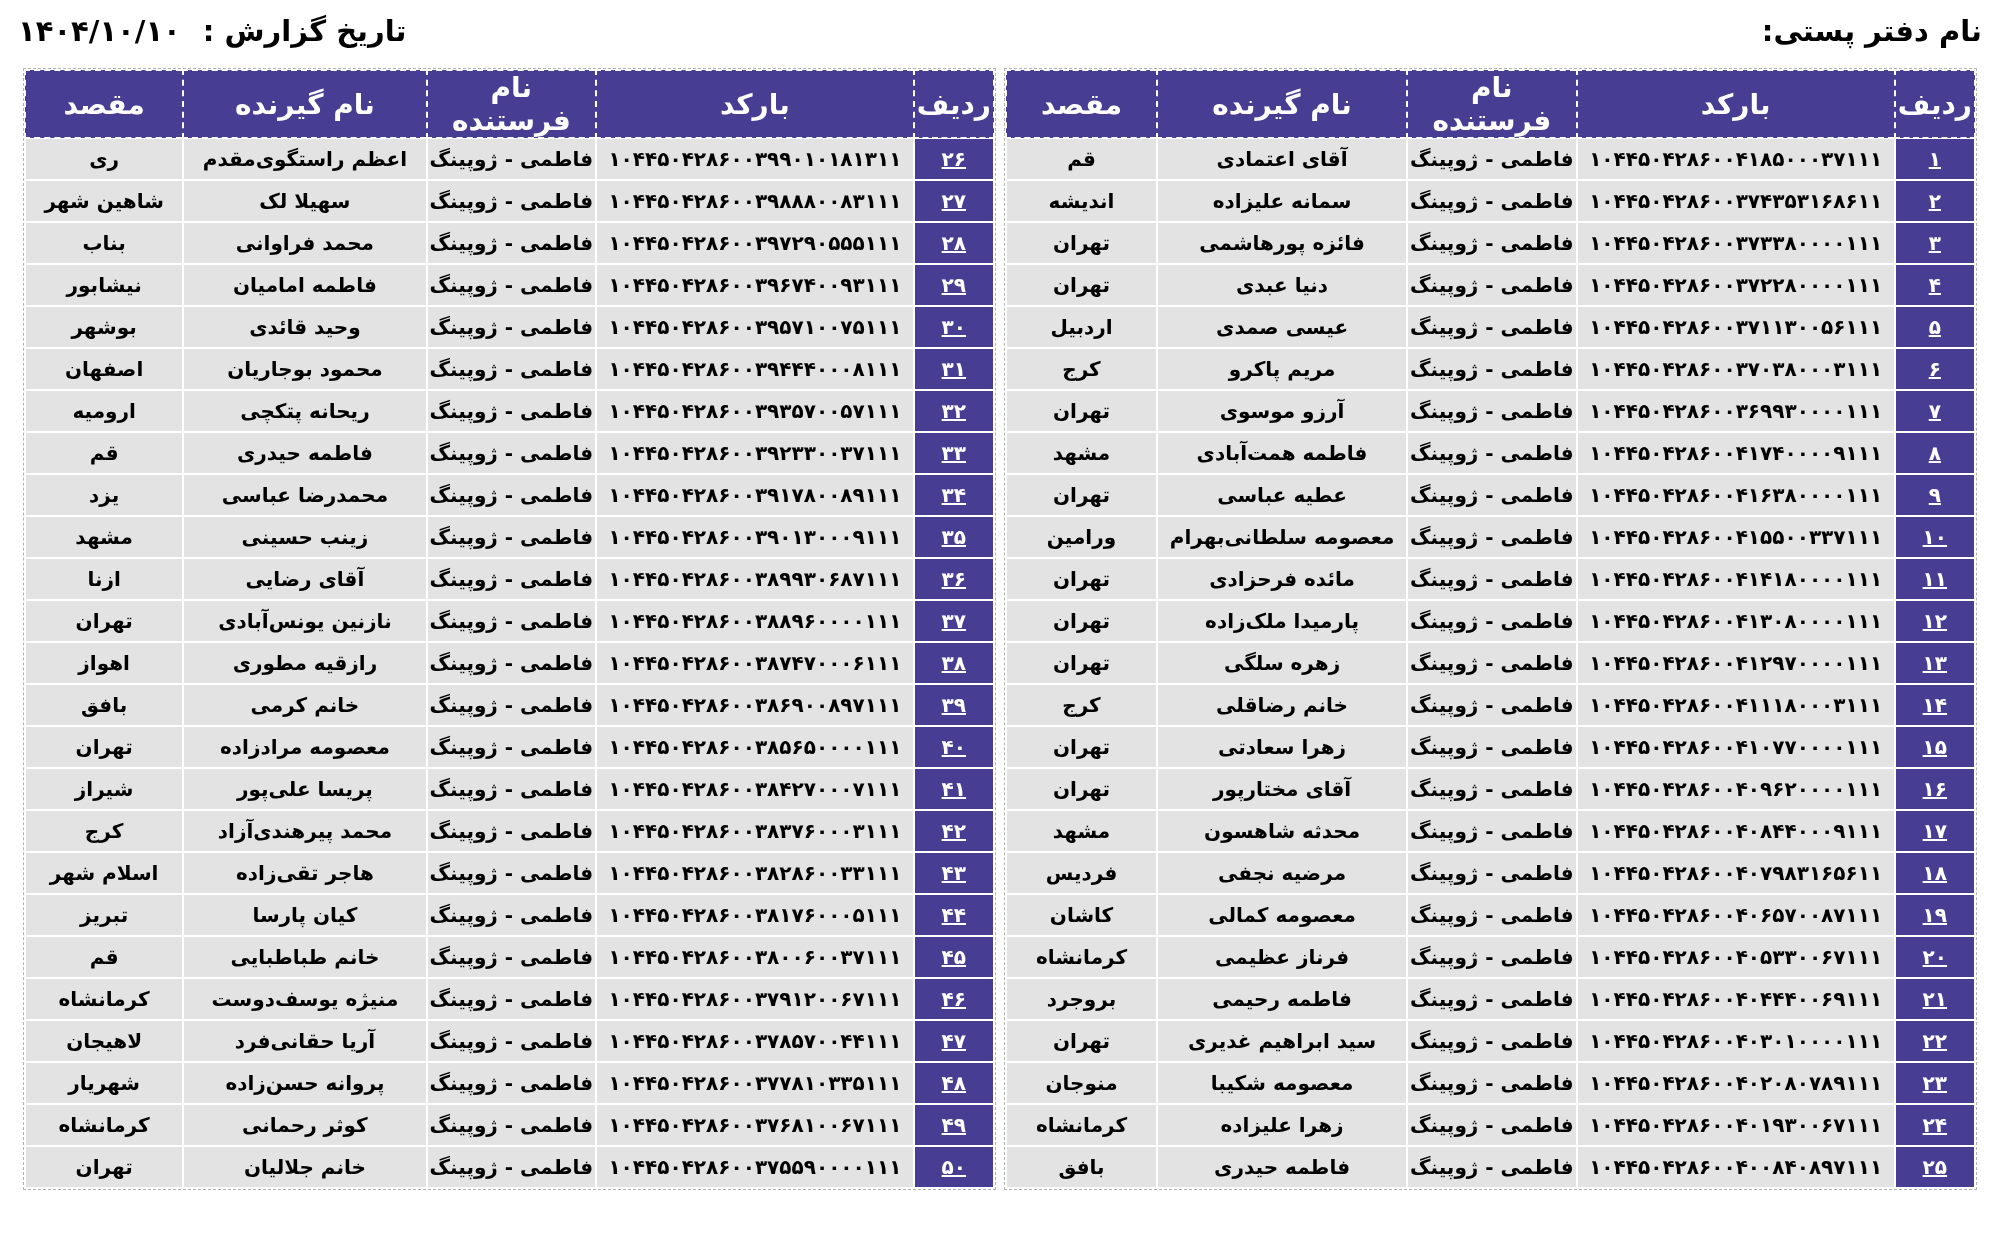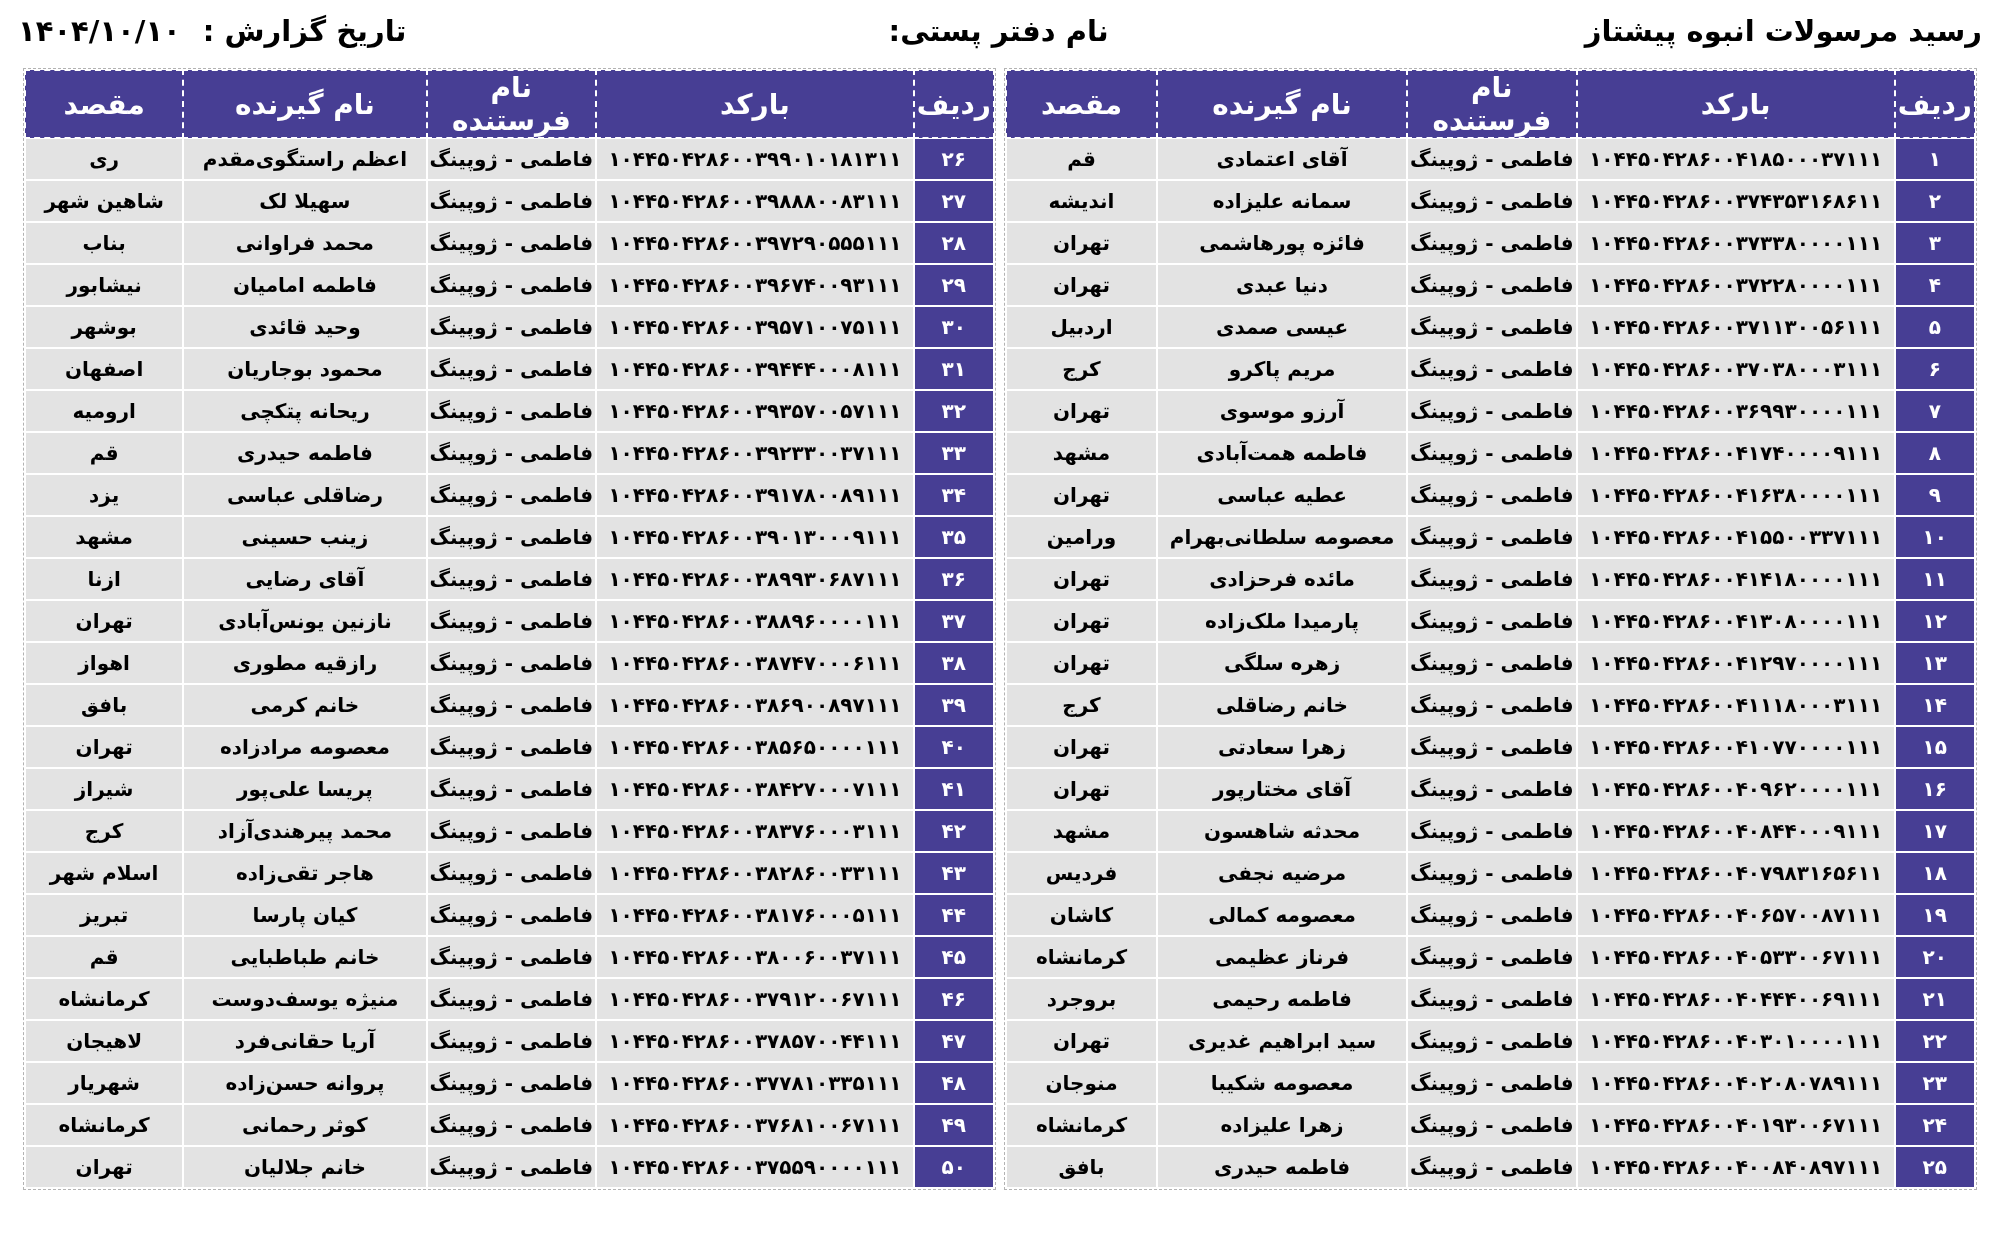--- a/index.html
+++ b/index.html
@@ -25,34 +25,33 @@
   table.ptable th{
     background:#473e94;color:#fff;font-size:28px;font-weight:bold;
     height:44px;border:2px dashed #fff;padding:0 2px;text-align:center;
   }
   table.ptable td{
     background:#e3e3e3;color:#000;font-size:20px;font-weight:bold;
     height:40px;border:2px dashed #fff;padding:0 2px;text-align:center;
     white-space:nowrap;overflow:hidden;
   }
   table.ptable td.no-cell{
-    background:#473e94;color:#fff;
+    background:#473e94;color:#fff;text-decoration:underline;
   }
   
   table.ptable th:nth-child(1), table.ptable td:nth-child(1){width:5.6%;}
   table.ptable th:nth-child(2), table.ptable td:nth-child(2){width:33.6%;}
   table.ptable th:nth-child(3), table.ptable td:nth-child(3){width:16.4%;}
   table.ptable th:nth-child(4), table.ptable td:nth-child(4){width:26.6%;}
   table.ptable th:nth-child(5), table.ptable td:nth-child(5){width:17.8%;}
 </style>
 </head>
 <body>
 
 <div class="titlebar">
-  <span class="title-group">رسید مرسولات انبوه  پیشتاز</span>
   <span class="title-group">
     <span class="office-label">نام دفتر پستی:</span>
   </span>
   <span class="title-group">
     <span class="date-label">تاریخ گزارش :</span>
     <span>۱۴۰۴/۱۰/۱۰</span>
   </span>
 </div>
 
 <div class="tables">
@@ -308,21 +307,21 @@
           <td class="no-cell">۳۳</td>
           <td>۱۰۴۴۵۰۴۲۸۶۰۰۳۹۲۳۳۰۰۳۷۱۱۱</td>
           <td>فاطمی - ژوپینگ</td>
           <td>فاطمه حیدری</td>
           <td>قم</td>
         </tr>
         <tr>
           <td class="no-cell">۳۴</td>
           <td>۱۰۴۴۵۰۴۲۸۶۰۰۳۹۱۷۸۰۰۸۹۱۱۱</td>
           <td>فاطمی - ژوپینگ</td>
-          <td>رضاقلی عباسی</td>
+          <td>محمدرضا عباسی</td>
           <td>یزد</td>
         </tr>
         <tr>
           <td class="no-cell">۳۵</td>
           <td>۱۰۴۴۵۰۴۲۸۶۰۰۳۹۰۱۳۰۰۰۹۱۱۱</td>
           <td>فاطمی - ژوپینگ</td>
           <td>زینب حسینی</td>
           <td>مشهد</td>
         </tr>
         <tr>

